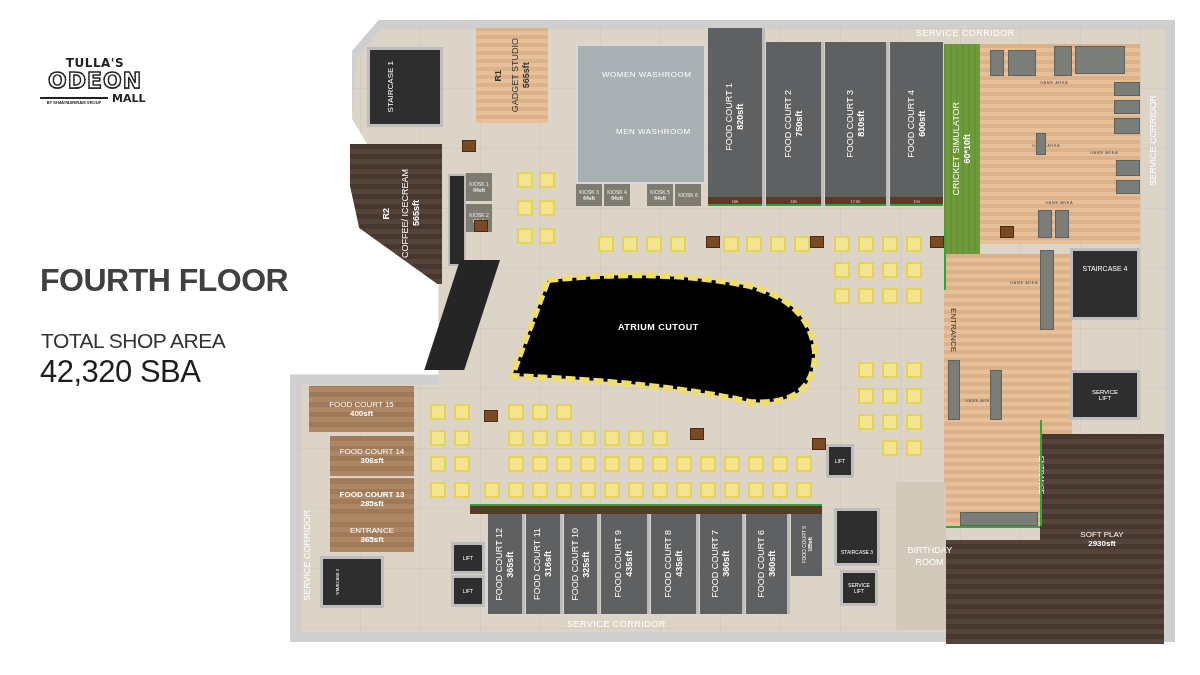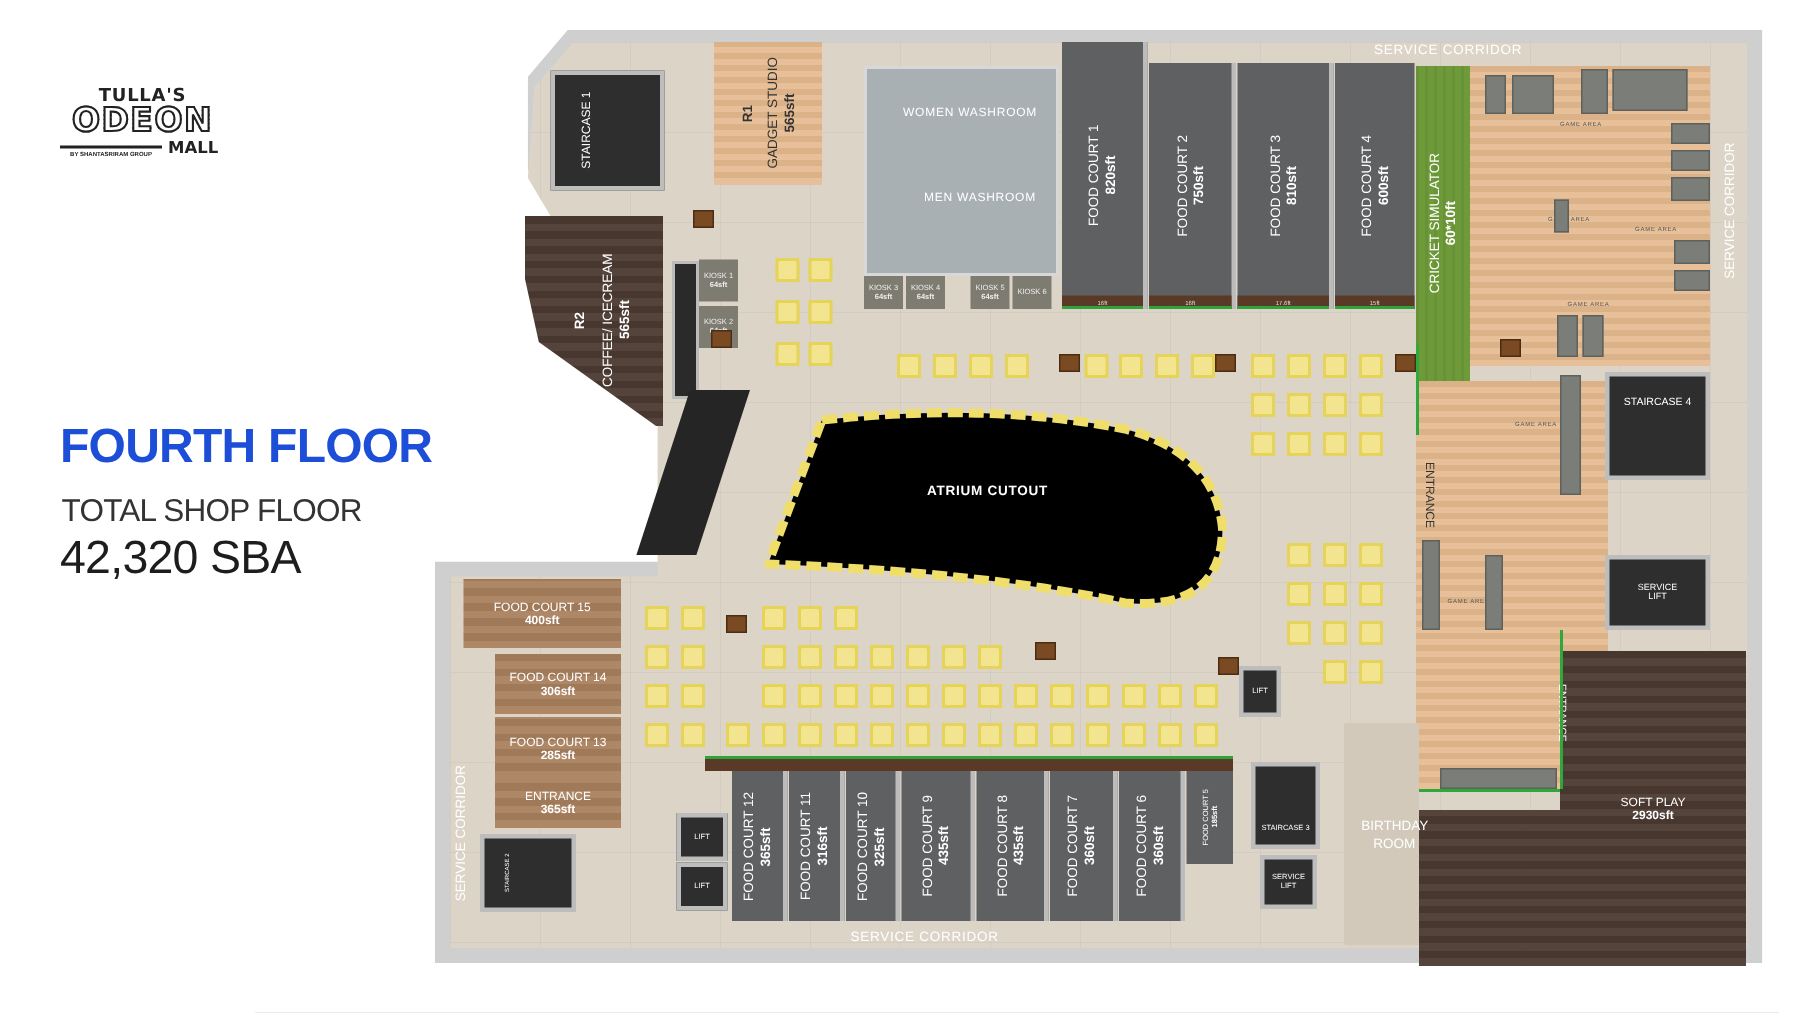--- a/index.html
+++ b/index.html
@@ -5,21 +5,21 @@
   * { box-sizing: border-box; margin: 0; padding: 0; }
   body { width: 1200px; height: 675px; background: #ffffff; position: relative; overflow: hidden; font-family: "Liberation Sans", sans-serif; }
   .abs { position: absolute; }
   
   .logo { left: 40px; top: 56px; width: 110px; text-align: center; }
   .logo-top { font-family: "DejaVu Sans", sans-serif; font-weight: bold; font-size: 12px; color: #222; letter-spacing: 0.5px; }
   .logo-mid { font-family: "DejaVu Sans", sans-serif; font-weight: bold; font-size: 22px; line-height: 22px; color: #fff; -webkit-text-stroke: 1.4px #222; letter-spacing: 1px; background: repeating-linear-gradient(0deg, #222 0 1px, transparent 1px 3px); -webkit-background-clip: text; }
   .logo-bot { display: flex; align-items: flex-end; gap: 4px; }
   .logo-sub { font-size: 4px; color: #222; border-top: 2px solid #222; padding-top: 1px; width: 68px; font-weight: bold; }
   .logo-mall { font-family: "DejaVu Sans", sans-serif; font-weight: bold; font-size: 11px; color: #222; }
-  .floor-title { left: 40px; top: 279px; font-family: "Liberation Sans", sans-serif; font-weight: bold; font-size: 32px; color: #1d4ed8; letter-spacing: -0.5px; }
+  .floor-title { left: 40px; top: 262px; font-family: "Liberation Sans", sans-serif; font-weight: bold; font-size: 32px; color: #404040; letter-spacing: -0.5px; }
   .area-label { left: 41px; top: 329px; font-size: 21px; color: #333; font-weight: normal; letter-spacing: -0.5px; }
   .area-value { left: 40px; top: 354px; font-size: 31px; color: #1d1d1d; font-weight: normal; letter-spacing: -0.5px; }
 
   
   .plan-outer { background: #cfcfcf; }
   .floor { background: #ddd4c8; background-image: linear-gradient(90deg, rgba(0,0,0,0.04) 1px, transparent 1px), linear-gradient(rgba(0,0,0,0.04) 1px, transparent 1px); background-size: 60px 60px; }
   .room { position: absolute; display: flex; align-items: center; justify-content: center; text-align: center; color: #fff; }
   .vtext { writing-mode: vertical-rl; transform: rotate(180deg); font-size: 9px; line-height: 11px; white-space: nowrap; }
   .vtext b { font-size: 9px; }
   .fc { background: #5f6061; border-right: 3px solid #bcbcbc; }
@@ -42,21 +42,21 @@
 
 <div class="abs logo">
   <div class="logo-top">TULLA'S</div>
   <div class="logo-mid">ODEON</div>
   <div class="logo-bot">
     <div class="logo-sub">BY SHANTASRIRAM GROUP</div>
     <div class="logo-mall">MALL</div>
   </div>
 </div>
 <div class="abs floor-title">FOURTH FLOOR</div>
-<div class="abs area-label">TOTAL SHOP FLOOR</div>
+<div class="abs area-label">TOTAL SHOP AREA</div>
 <div class="abs area-value">42,320 SBA</div>
 
 <div class="abs plan-outer" style="left:290px; top:20px; width:885px; height:622px; clip-path: polygon(10% 0, 100% 0, 100% 100%, 0 100%, 0 57%, 17% 57%, 17% 40%, 7% 15%, 7% 5%);"></div>
 <div class="abs floor" style="left:300px; top:28px; width:865px; height:604px; clip-path: polygon(9.5% 0, 100% 0, 100% 100%, 0 100%, 0 59%, 16% 59%, 16% 39%, 6% 15%, 6.5% 5%);"></div>
 
 <div class="lbl" style="left:916px; top:28px; font-size:9px;">SERVICE CORRIDOR</div>
 
 <div class="room" style="left:1142px; top:70px; width:22px; height:140px;">
   <span class="vtext" style="font-size:9px;">SERVICE CORRIDOR</span>
 </div>
@@ -228,21 +228,21 @@
   </div>
 
 <div class="room wood-mid" style="left:297px; top:386px; width:105px; height:46px; flex-direction:column;">
   <span style="font-size:8px;">FOOD COURT 15</span>
     <b style="font-size:8px;">400sft</b>
 </div>
 <div class="room wood-mid" style="left:318px; top:436px; width:84px; height:40px; flex-direction:column;">
   <span style="font-size:8px;">FOOD COURT 14</span>
     <b style="font-size:8px;">306sft</b>
 </div>
-<div class="room wood-mid" style="left:318px; top:478px; width:84px; height:41px; flex-direction:column;">
+<div class="room wood-mid" style="left:318px; top:478px; width:84px; height:41px; flex-direction:column;font-weight:bold;">
   <span style="font-size:8px;">FOOD COURT 13</span>
     <b style="font-size:8px;">285sft</b>
 </div>
 <div class="room wood-mid" style="left:318px; top:518px; width:84px; height:34px; flex-direction:column;">
   <span style="font-size:8px;">ENTRANCE</span>
     <b style="font-size:8px;">365sft</b>
 </div>
 <div class="room dark-box" style="left:320px; top:556px; width:64px; height:52px;">
   <span class="vtext" style="font-size:4px; margin-right:30px;">STAIRCASE 2</span>
 </div>

